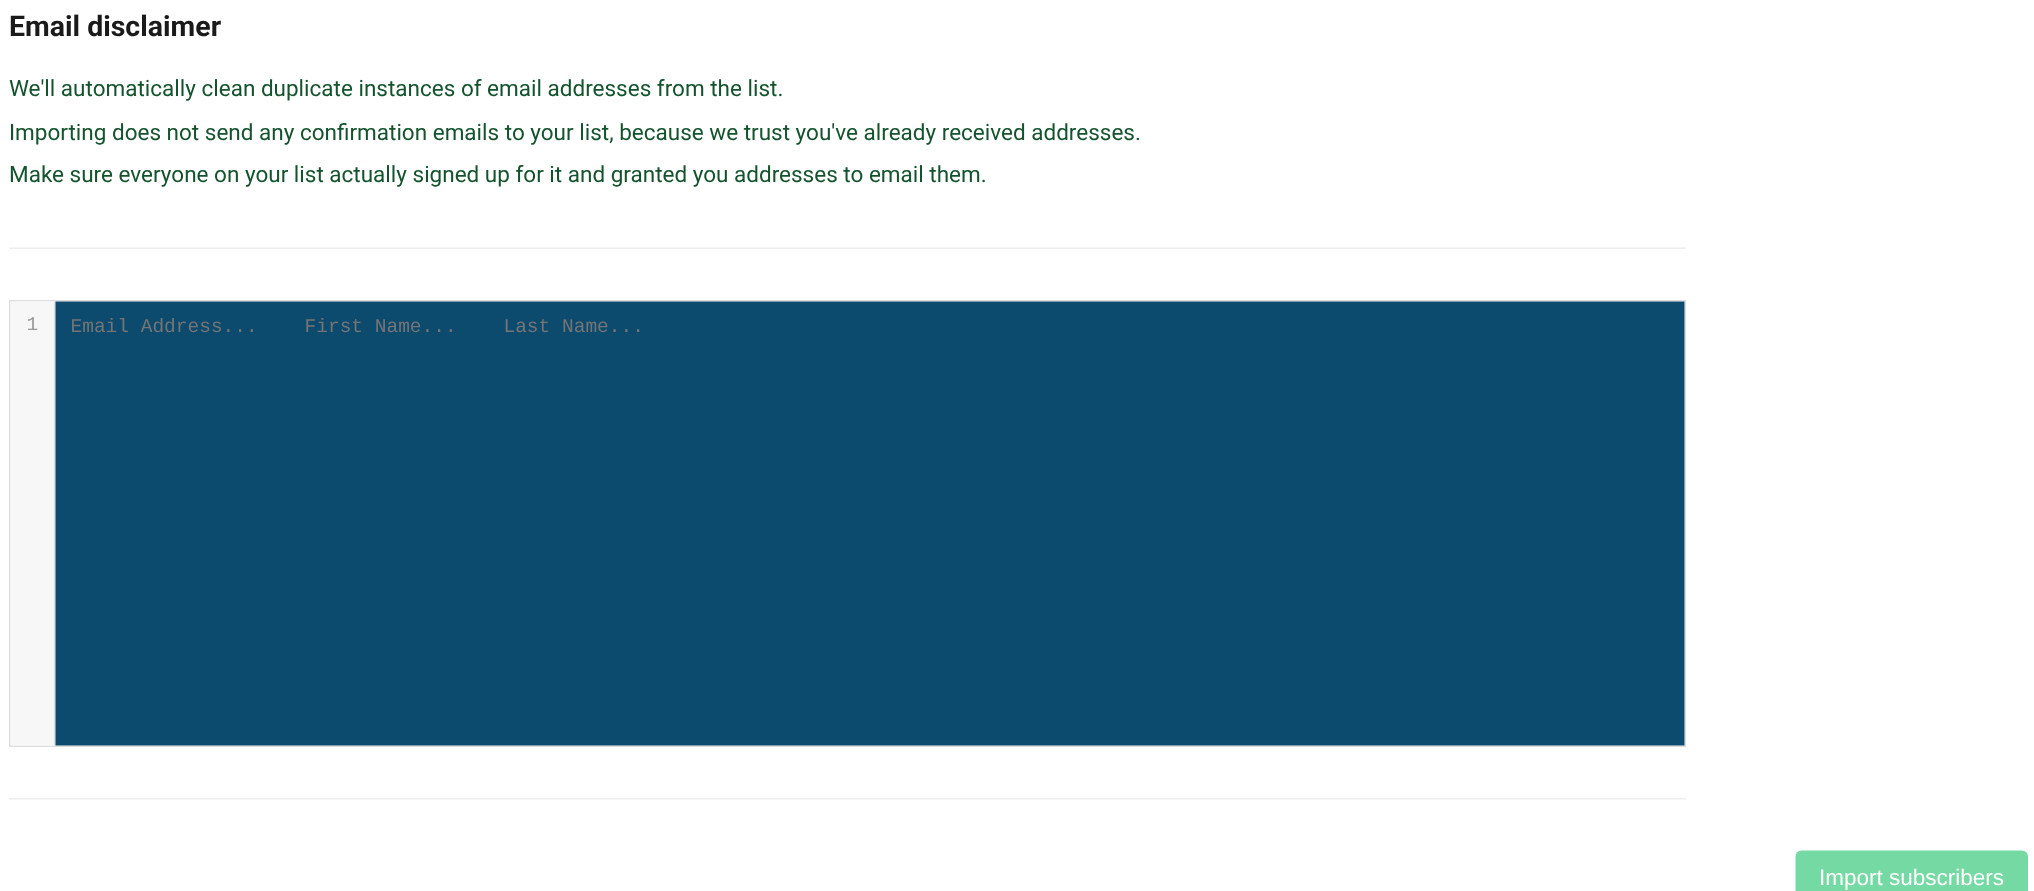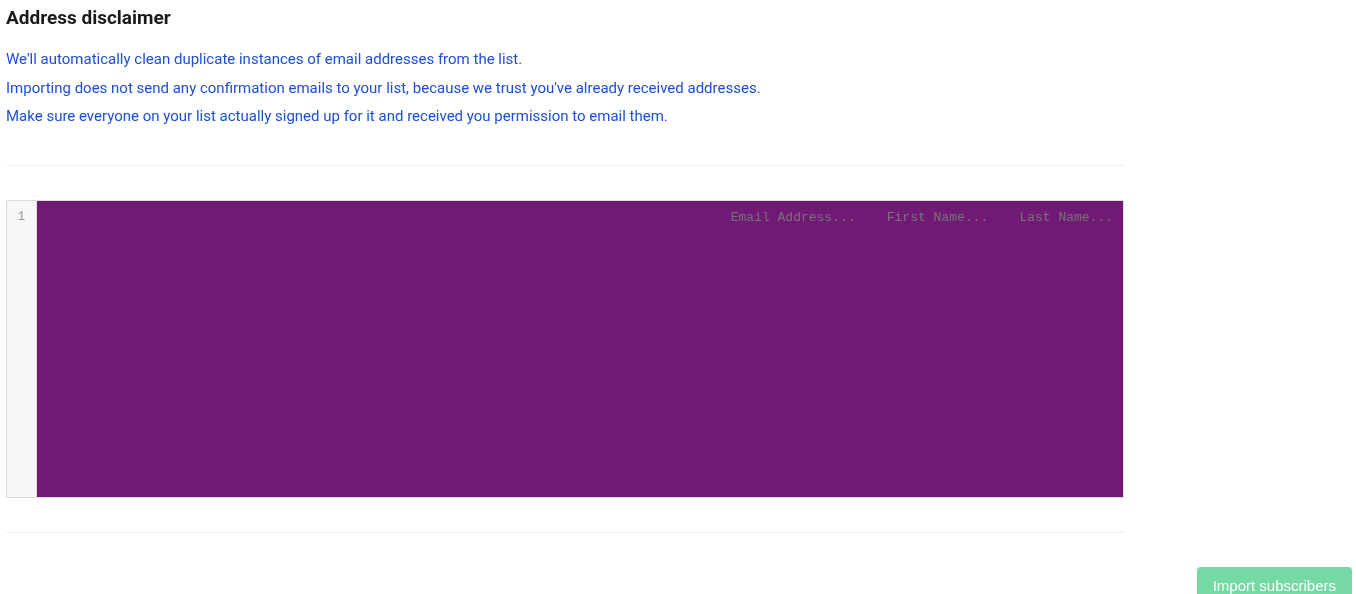--- a/index.html
+++ b/index.html
@@ -15,21 +15,21 @@
       padding: 6px;
     }
     .heading {
       font-size: 19px;
       font-weight: 700;
       color: #1a1a1a;
       margin-bottom: 16px;
     }
     .disclaimer-text {
       font-size: 15px;
-      color: #1d4ed8;
+      color: #14532d;
       line-height: 1.9;
       margin-bottom: 0;
     }
     .divider {
       border: none;
       border-top: 1px solid #eeeeee;
       margin-top: 34px;
       margin-bottom: 34px;
       width: 1118px;
     }
@@ -53,24 +53,23 @@
     }
     .editor-area {
       flex: 1;
       padding: 8px 10px;
       font-family: "Courier New", Courier, monospace;
       font-size: 13px;
       color: #b0b0b0;
       border: none;
       outline: none;
       resize: none;
-      background: #701a75;
+      background: #0c4a6e;
       white-space: pre;
       line-height: 1.4;
-      text-align: right;
     }
     .divider-bottom {
       border: none;
       border-top: 1px solid #eeeeee;
       margin-top: 34px;
       margin-bottom: 34px;
       width: 1118px;
     }
     .action-row {
       width: 1346px;
@@ -85,25 +84,25 @@
       border-radius: 4px;
       padding: 10px 16px;
       font-size: 15px;
       font-weight: 500;
       cursor: pointer;
     }
   </style>
 </head>
 <body>
 
-<h2 class="heading">Address disclaimer</h2>
+<h2 class="heading">Email disclaimer</h2>
 
 <p class="disclaimer-text">We'll automatically clean duplicate instances of email addresses from the list.</p>
 <p class="disclaimer-text">Importing does not send any confirmation emails to your list, because we trust you've already received addresses.</p>
-<p class="disclaimer-text">Make sure everyone on your list actually signed up for it and received you permission to email them.</p>
+<p class="disclaimer-text">Make sure everyone on your list actually signed up for it and granted you addresses to email them.</p>
 
 <hr class="divider">
 
 <div class="editor-container">
   <div class="gutter">
     <div>1</div>
   </div>
   <textarea class="editor-area" spellcheck="false" placeholder="Email Address...    First Name...    Last Name..." style=""></textarea>
 </div>
 

